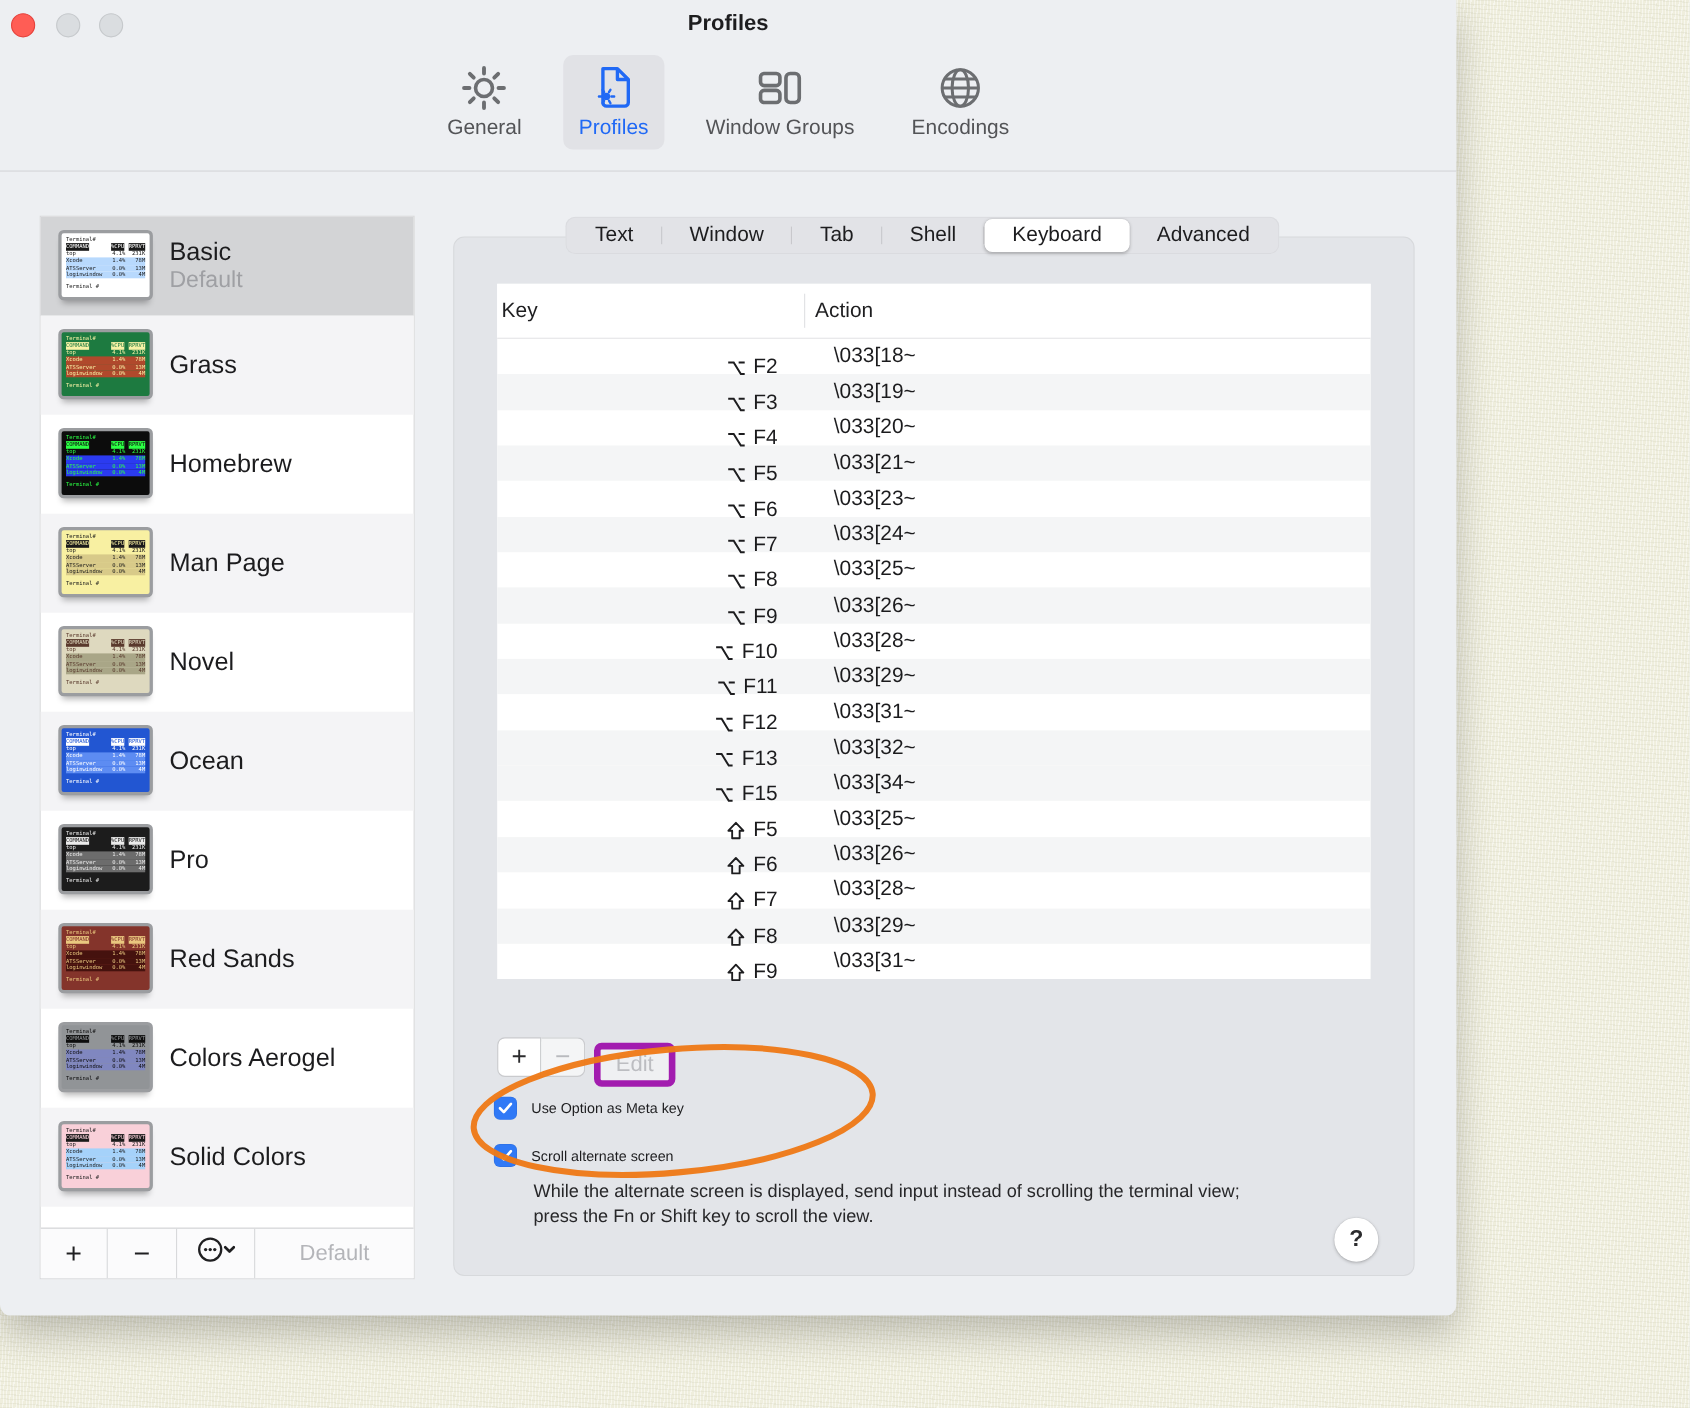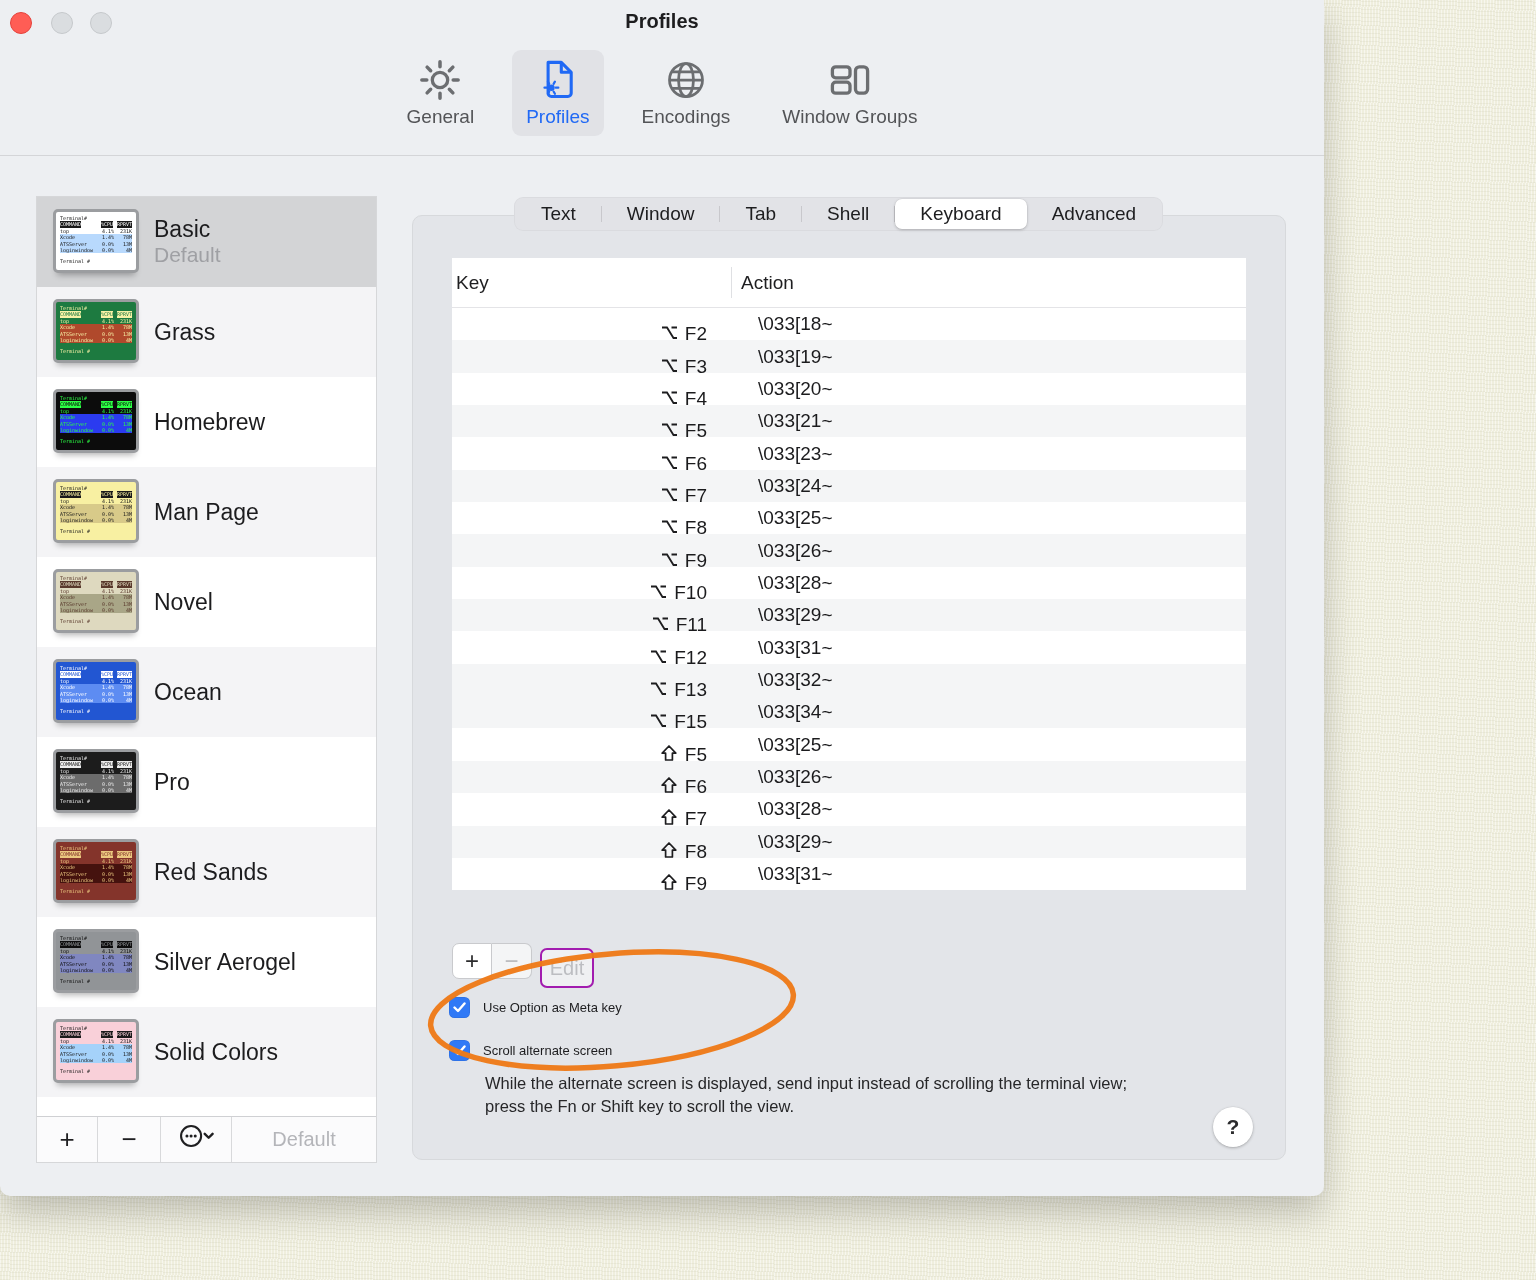--- a/index.html
+++ b/index.html
@@ -63,31 +63,31 @@
   .segdiv{width:1px;height:16px;background:#c8c8cc;}
   
   .table{position:absolute;left:452px;top:258px;width:794px;background:#ffffff;}
   .thead{position:relative;height:49px;background:#ffffff;border-bottom:1px solid #e4e4e7;
     display:flex;align-items:center;font-size:19px;color:#1e1e20;}
   .thead .hkey{padding-left:4px;width:234px;}
   .thead .hact{padding-left:51px;}
   .colsep{position:absolute;left:279px;top:9px;bottom:9px;width:1px;background:#dfe0e3;}
   .trow{display:flex;align-items:center;height:32.35px;font-size:19px;color:#1b1b1d;}
   .trow.odd{background:#f4f5f6;}
-  .ckey{width:255px;display:flex;justify-content:flex-end;gap:7px;margin-top:20px;}
+  .ckey{width:255px;display:flex;justify-content:flex-end;align-items:center;gap:7px;margin-top:20px;}
   .ckey svg{display:block;}
   .cact{padding-left:51px;}
   
   .addrem{position:absolute;left:452px;top:943px;display:flex;}
   .abtn{width:40px;height:36px;background:#ffffff;border:1px solid #c9cacd;box-sizing:border-box;
     display:flex;align-items:center;justify-content:center;font-size:24px;color:#2b2b2d;}
   .abtn.first{border-radius:7px 0 0 7px;}
   .abtn.dis{border-radius:0 7px 7px 0;border-left:none;background:#f4f5f6;color:#b9babe;}
-  .editbtn{position:absolute;left:540px;top:948px;width:54px;height:40px;background:#eff0f2;
-    border:2px solid #a21caf;border-radius:7px;box-sizing:border-box;color:#bcbdc1;font-size:20px;
+  .editbtn{position:absolute;left:540px;top:948px;width:74px;height:40px;background:#eff0f2;
+    border:6px solid #a21caf;border-radius:7px;box-sizing:border-box;color:#bcbdc1;font-size:20px;
     display:flex;align-items:center;justify-content:center;}
   
   .optrow{position:absolute;left:449px;display:flex;align-items:center;gap:13px;}
   .cbx{width:21px;height:21px;border-radius:5.5px;background:#3079f6;display:flex;align-items:center;justify-content:center;
     box-shadow:inset 0 0 0 .5px rgba(0,0,0,.1);}
   .optlabel{font-size:13px;color:#1d1d1f;}
   .note{position:absolute;left:485px;top:1072px;width:655px;font-size:16.5px;line-height:23px;color:#272729;}
   .help{position:absolute;left:1213px;top:1107px;width:40px;height:40px;border-radius:50%;background:#ffffff;
     box-shadow:0 1px 3px rgba(0,0,0,.25), 0 0 0 .5px rgba(0,0,0,.05);
     display:flex;align-items:center;justify-content:center;font-size:21px;font-weight:600;color:#2b2b2d;}
@@ -124,38 +124,38 @@
             <circle cx="14" cy="27" r="3" fill="#2069f5"></circle>
             <g stroke="#2069f5" stroke-width="2" stroke-linecap="round">
               <path d="M18 27h2.3M16 30.5l1.2 2M12 30.5l-1.2 2M10 27H7.7M12 23.5l-1.2-2M16 23.5l1.2-2"></path>
             </g>
           </svg>
         </div>
         <div class="tlabel sel">Profiles</div>
       </div>
       <div class="titem">
         <div class="ticon">
+          <svg width="44" height="44" viewBox="0 0 40 40" fill="none" stroke="#6c6e71" stroke-width="3">
+            <rect x="4" y="8" width="16" height="10" rx="3"></rect>
+            <rect x="4" y="22" width="16" height="10" rx="3"></rect>
+            <rect x="25" y="8" width="11" height="24" rx="3.5"></rect>
+          </svg>
+        </div>
+        <div class="tlabel">Window Groups</div>
+      </div>
+      <div class="titem">
+        <div class="ticon">
           <svg width="44" height="44" viewBox="0 0 40 40" fill="none" stroke="#6c6e71" stroke-width="2.5">
             <circle cx="20" cy="20" r="15"></circle>
             <ellipse cx="20" cy="20" rx="6.8" ry="15"></ellipse>
             <path d="M5 20h30M7 12.5h26M7 27.5h26"></path>
           </svg>
         </div>
         <div class="tlabel">Encodings</div>
       </div>
-      <div class="titem">
-        <div class="ticon">
-          <svg width="44" height="44" viewBox="0 0 40 40" fill="none" stroke="#6c6e71" stroke-width="3">
-            <rect x="4" y="8" width="16" height="10" rx="3"></rect>
-            <rect x="4" y="22" width="16" height="10" rx="3"></rect>
-            <rect x="25" y="8" width="11" height="24" rx="3.5"></rect>
-          </svg>
-        </div>
-        <div class="tlabel">Window Groups</div>
-      </div>
     </div>
   <div class="tb-divider"></div>
 
   <div class="sidebar">
     <div>
         <div class="prow selected hassub">
           <div class="thumb" style="background: rgb(255, 255, 255);">
             <div class="tscreen" style="color: rgb(26, 26, 26);">
               <div class="trowp">Terminal#</div>
               <div class="trowp">
@@ -515,21 +515,21 @@
               <div class="trowp" style="background: rgb(128, 135, 192);">
                 <span>loginwindow</span>
                 <span class="sp"></span>
                 <span class="cpu">0.0%</span>
                 <span class="mem">4M</span>
               </div>
               <div style="height: 5px;"></div>
               <div class="trowp">Terminal #</div>
             </div>
           </div>
-          <div class="pname">Silver Aerogel</div>
+          <div class="pname">Colors Aerogel</div>
         </div>
         <div class="prow odd">
           <div class="thumb" style="background: rgb(249, 208, 217);">
             <div class="tscreen" style="color: rgb(26, 26, 26);">
               <div class="trowp">Terminal#</div>
               <div class="trowp">
                 <span class="chip" style="background: rgb(26, 26, 26); color: rgb(249, 208, 217);">COMMAND</span>
                 <span class="sp"></span>
                 <span class="chip" style="background: rgb(26, 26, 26); color: rgb(249, 208, 217);">%CPU</span>
                 <span style="width: 4px;"></span>

